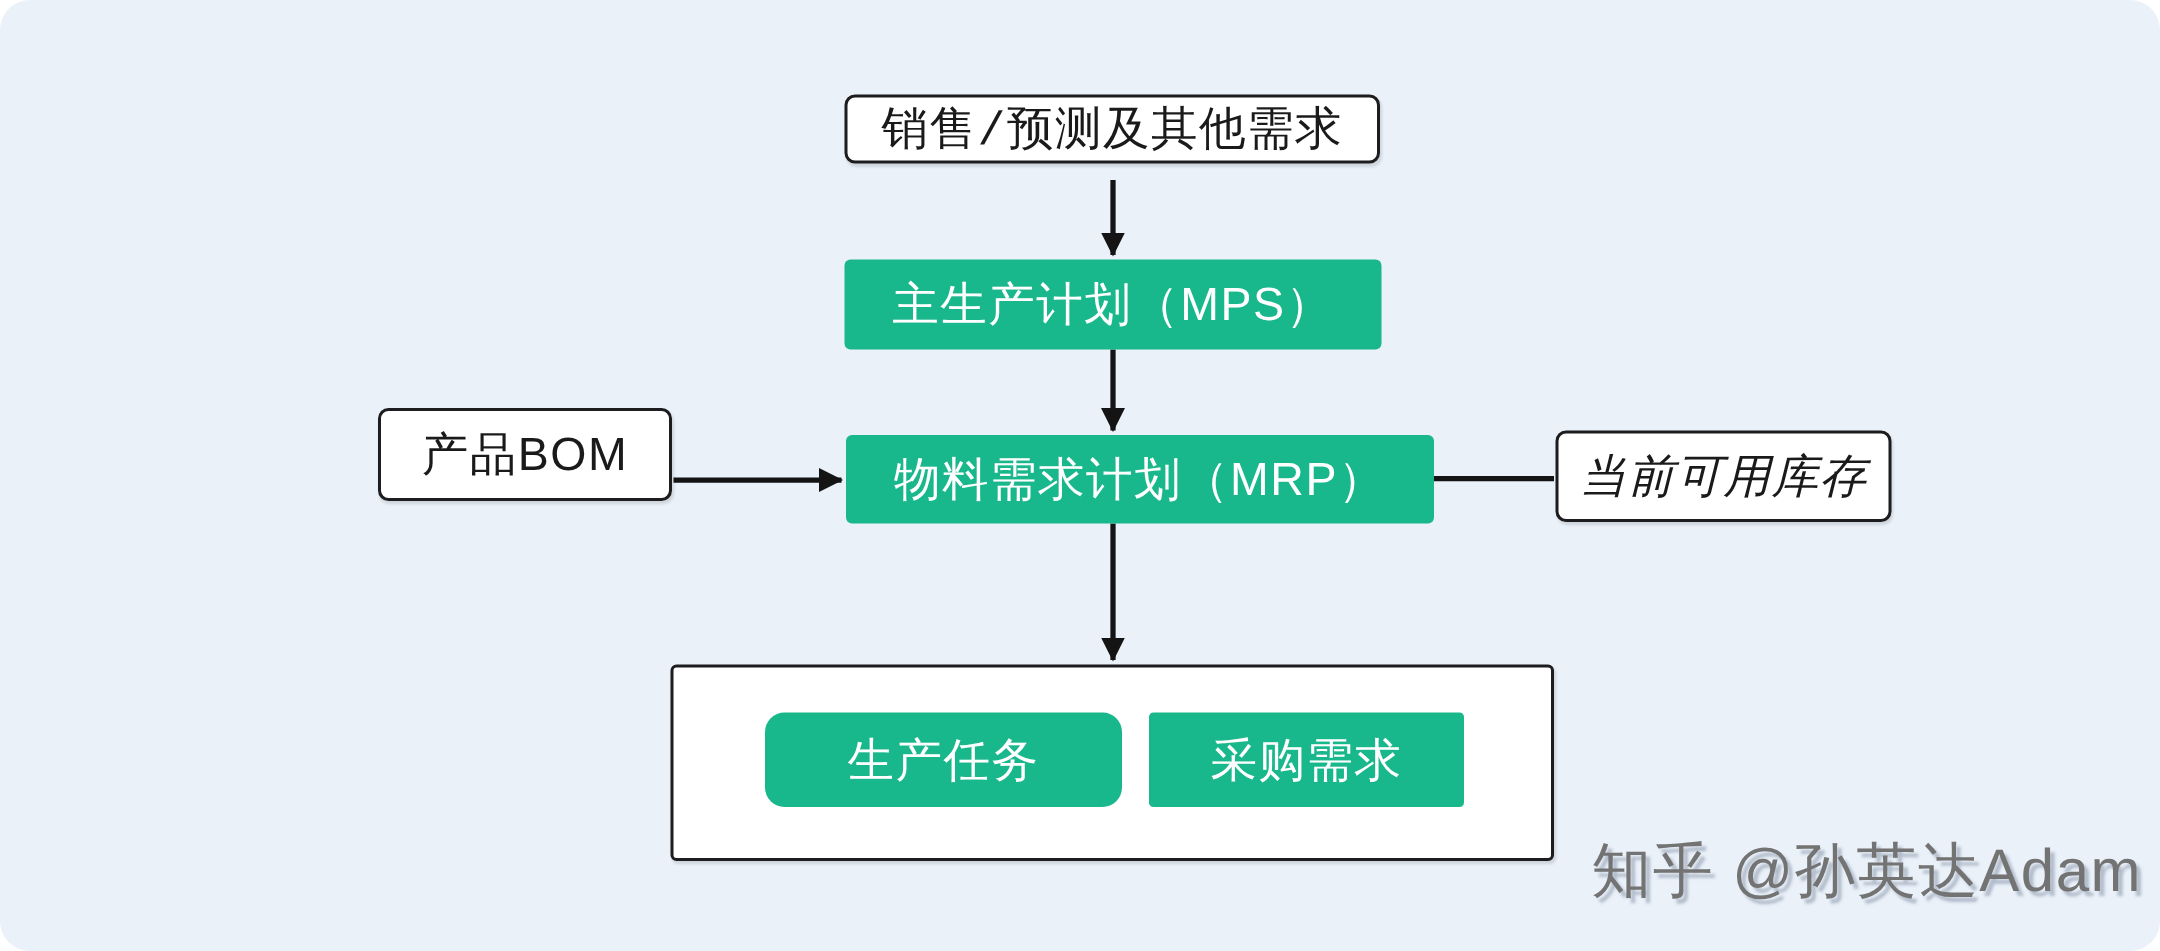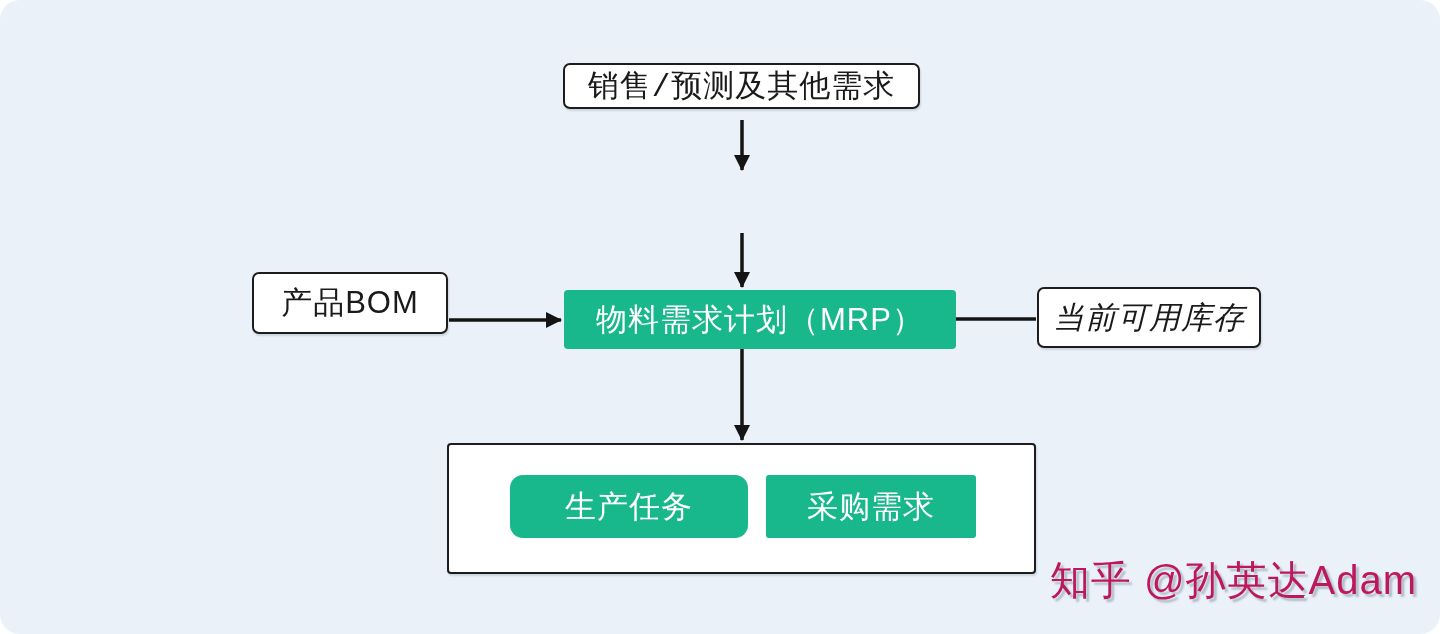--- a/index.html
+++ b/index.html
@@ -45,25 +45,25 @@
   .n-mps       { left: 563px; top: 173px; width: 358px; height: 60px; }
   .n-bom       { left: 252px; top: 272px; width: 196px; height: 62px; }
   .n-mrp       { left: 564px; top: 290px; width: 392px; height: 59px; }
   .n-inventory { left: 1037px; top: 287px; width: 224px; height: 61px; font-style: italic; }
   .n-outputs   { left: 447px; top: 443px; width: 589px; height: 131px; }
   .n-prod      { left: 510px; top: 475px; width: 238px; height: 63px; border-radius: 13px; }
   .n-purch     { left: 766px; top: 475px; width: 210px; height: 63px; border-radius: 3px; }
   .edges-svg { position: absolute; left: 0; top: 0; width: 1440px; height: 634px; pointer-events: none; }
   .watermark {
     position: absolute;
-    right: 23px;
+    right: 12px;
     bottom: 26px;
     font-size: 40px;
     letter-spacing: 1px;
-    color: #be185d;
+    color: #737373;
     text-shadow: 3px 3px 2px rgba(168,179,194,0.85);
     white-space: nowrap;
   }
 </style>
 </head>
 <body>
 
 <div class="canvas">
 
   <svg class="edges-svg" viewBox="0 0 1440 634">
@@ -76,20 +76,23 @@
     <line x1="742" y1="233" x2="742" y2="287" stroke="#141414" stroke-width="3.5" marker-end="url(#arrowhead)"></line>
     <line x1="449" y1="320" x2="561" y2="320" stroke="#141414" stroke-width="3.5" marker-end="url(#arrowhead)"></line>
     <line x1="1036" y1="319" x2="923" y2="319" stroke="#141414" stroke-width="3.5" marker-end="url(#arrowhead)"></line>
     <line x1="742" y1="349" x2="742" y2="440" stroke="#141414" stroke-width="3.5" marker-end="url(#arrowhead)"></line>
   </svg>
 
   <div class="node node-white n-demand">
     <span>销售/预测及其他需求</span>
   </div>
 
+  <div class="node node-green n-mps">
+    <span>主生产计划（MPS）</span>
+  </div>
 
   <div class="node node-white n-bom">
     <span>产品BOM</span>
   </div>
 
   <div class="node node-green n-mrp">
     <span>物料需求计划（MRP）</span>
   </div>
 
   <div class="node node-white n-inventory">

